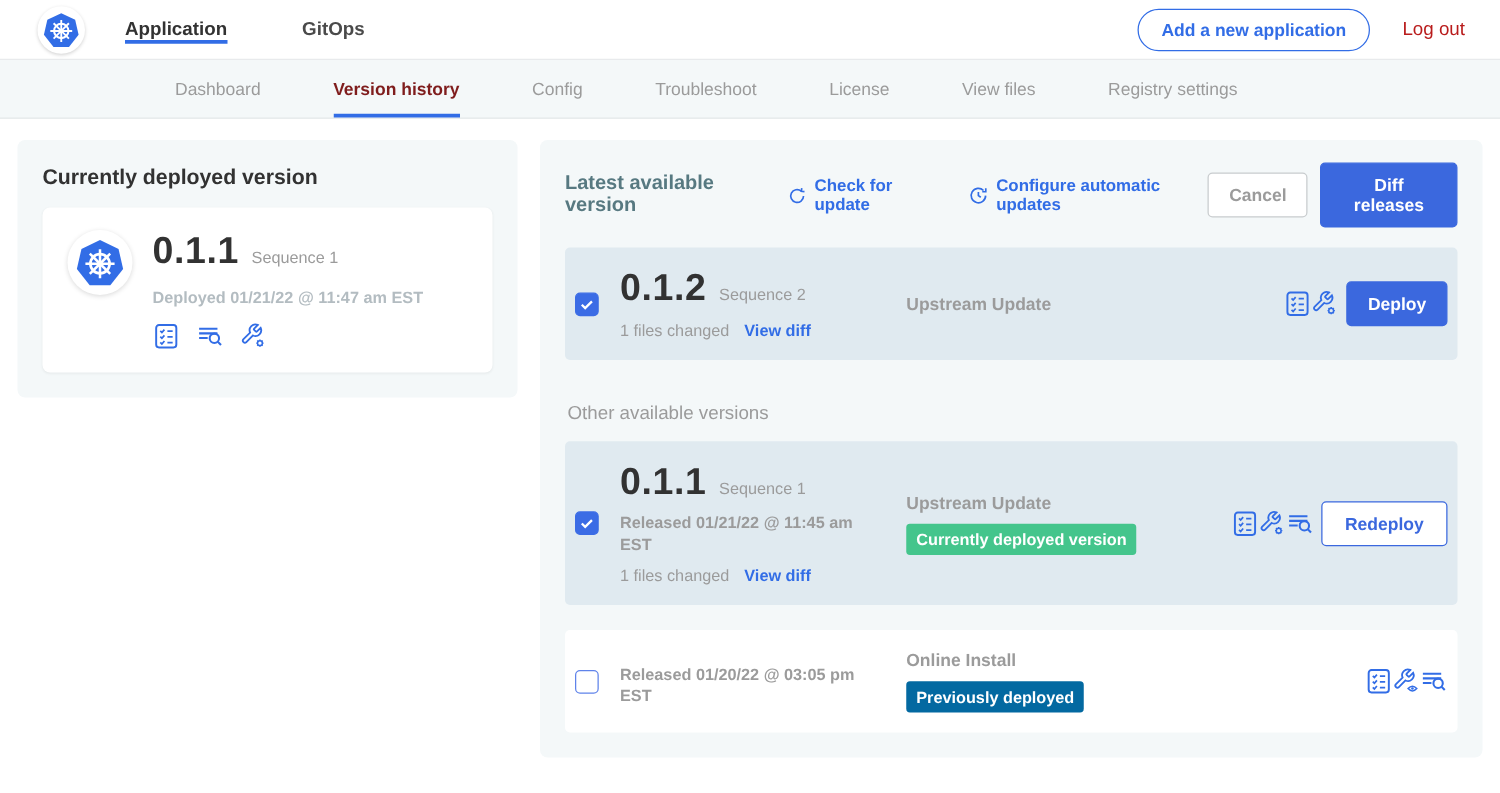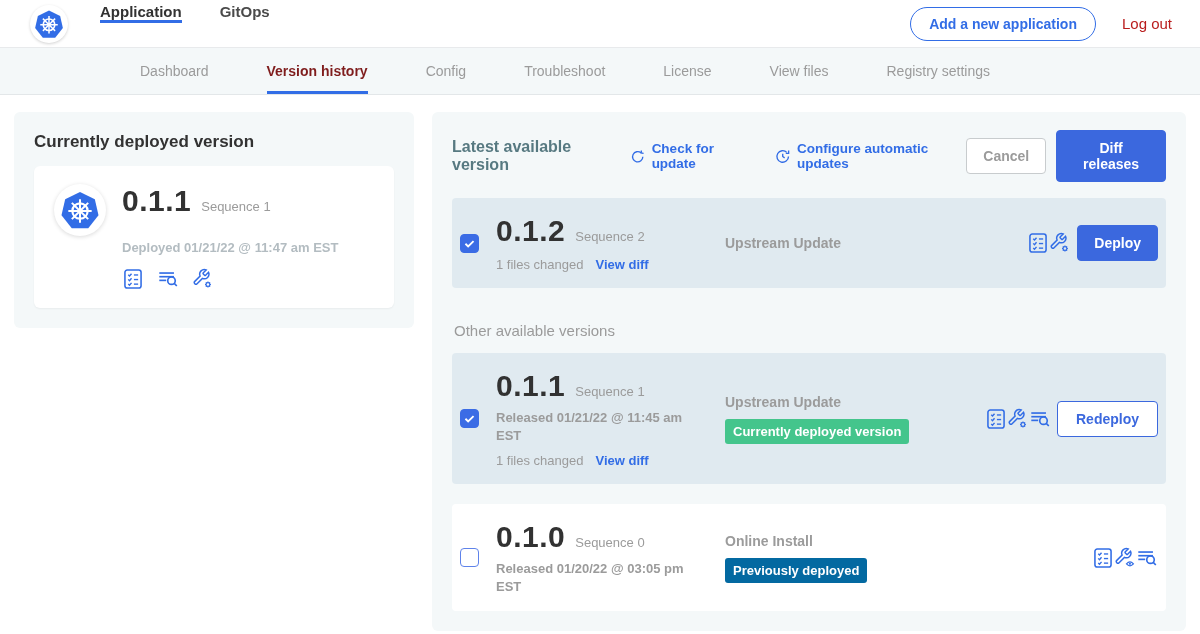--- a/index.html
+++ b/index.html
@@ -22,21 +22,21 @@
   .logo-wrap {
     align-self: center;
     width: 38px; height: 38px;
     border-radius: 50%;
     background: #fff;
     box-shadow: 0 1px 3px rgba(0,0,0,.18);
     display: flex; align-items: center; justify-content: center;
     margin-right: 32px;
   }
   .logo-wrap svg { width: 30px; height: 30px; }
-  .header-tabs { display: flex; align-items: flex-start; gap: 38px; }
+  .header-tabs { display: flex; align-items: center; gap: 60px; }
   .header-tab {
     display: flex; align-items: center;
     font-size: 15px; font-weight: 700; color: #4a4a4a;
     cursor: pointer; border-bottom: 3px solid transparent; padding-top: 3px;
   }
   .header-tab.active { color: #323232; border-bottom-color: #326de6; }
   .header-right { margin-left: auto; display: flex; align-items: center; gap: 26px; }
   .pill-btn {
     border: 1px solid #326de6; background: #fff; color: #326de6;
     font-family: inherit; font-size: 14px; font-weight: 700;
@@ -74,21 +74,21 @@
   }
   .k8s-badge {
     width: 52px; height: 52px; border-radius: 50%;
     background: #fff; box-shadow: 0 1px 4px rgba(0,0,0,.15);
     display: flex; align-items: center; justify-content: center; flex: none;
   }
   .k8s-badge svg { width: 40px; height: 40px; }
   .version-line { display: flex; align-items: baseline; gap: 10px; }
   .version-big { font-size: 30px; font-weight: 800; color: #323232; letter-spacing: .5px; }
   .sequence { font-size: 13px; color: #9b9b9b; font-weight: 400; }
-  .deployed-at { margin-top: 22px; font-size: 13px; font-weight: 700; color: #b3bcc1; }
+  .deployed-at { margin-top: 12px; font-size: 13px; font-weight: 700; color: #b3bcc1; }
   .icon-row { margin-top: 13px; display: flex; align-items: center; gap: 13px; }
   .icon-btn { color: #326de6; cursor: pointer; display: inline-flex; }
   .icon-btn svg { width: 22px; height: 22px; }
 
   
   .right-panel {
     position: absolute; left: 432px; top: 17px; width: 754px;
     background: #f4f8f9; border-radius: 6px; padding: 18px 20px 20px;
   }
   .panel-header { display: flex; align-items: center; }
@@ -378,24 +378,20 @@
               <use href="#i-diff"></use>
             </svg>
           </span>
         <button class="btn btn-outline">Redeploy</button>
       </div>
     </div>
 
     <div class="version-row plain row-gap">
       <span class="checkbox"></span>
       <div class="row-version-col">
-        <div class="version-line">
-          <span class="version-big">0.1.0</span>
-          <span class="sequence">Sequence 0</span>
-        </div>
         <div class="released">Released 01/20/22 @ 03:05 pm EST</div>
       </div>
       <div class="row-source-col">
         <div class="source-label">Online Install</div>
         <span class="badge badge-gray">Previously deployed</span>
       </div>
       <div class="row-actions">
         <span class="icon-btn">
           <svg viewBox="0 0 24 24">
               <use href="#i-checklist"></use>

